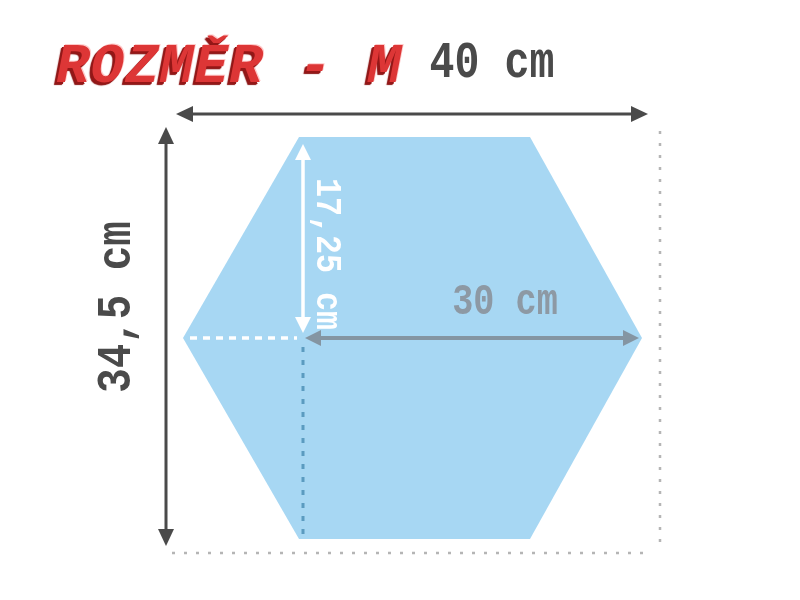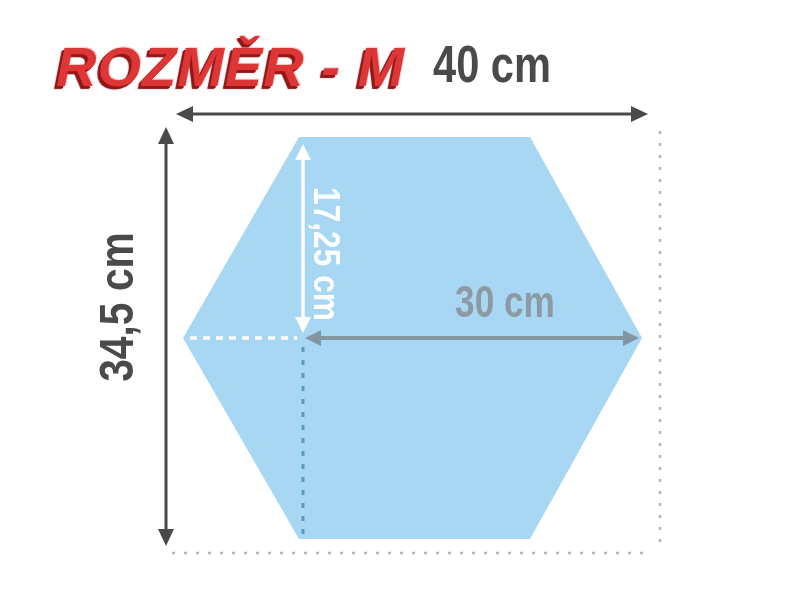--- a/index.html
+++ b/index.html
@@ -1,18 +1,18 @@
 <!DOCTYPE html>
 <html><head>
 <meta charset="utf-8">
 <style>
   html,body{margin:0;padding:0;background:#fff;}
   #stage{
     position:relative;width:800px;height:596px;background:#ffffff;
-    overflow:hidden;font-family:Liberation Sans, sans-serif;
+    overflow:hidden;font-family:Liberation Mono, monospace;
   }
   #shapes{position:absolute;left:0;top:0;}
   .lbl{position:absolute;font-weight:bold;white-space:nowrap;text-align:center;}
   #title{
     left:56px;top:34px;width:340px;height:66px;line-height:66px;
     font-size:56px;font-style:italic;letter-spacing:1px;color:#dd3636;
     text-shadow:-2px 2px 0 #941717,-3px 3px 1px #8a1414,1px -1px 0 #ffc9c9;
   }
   #width-label{
     left:392px;top:36px;width:200px;height:56px;line-height:56px;

